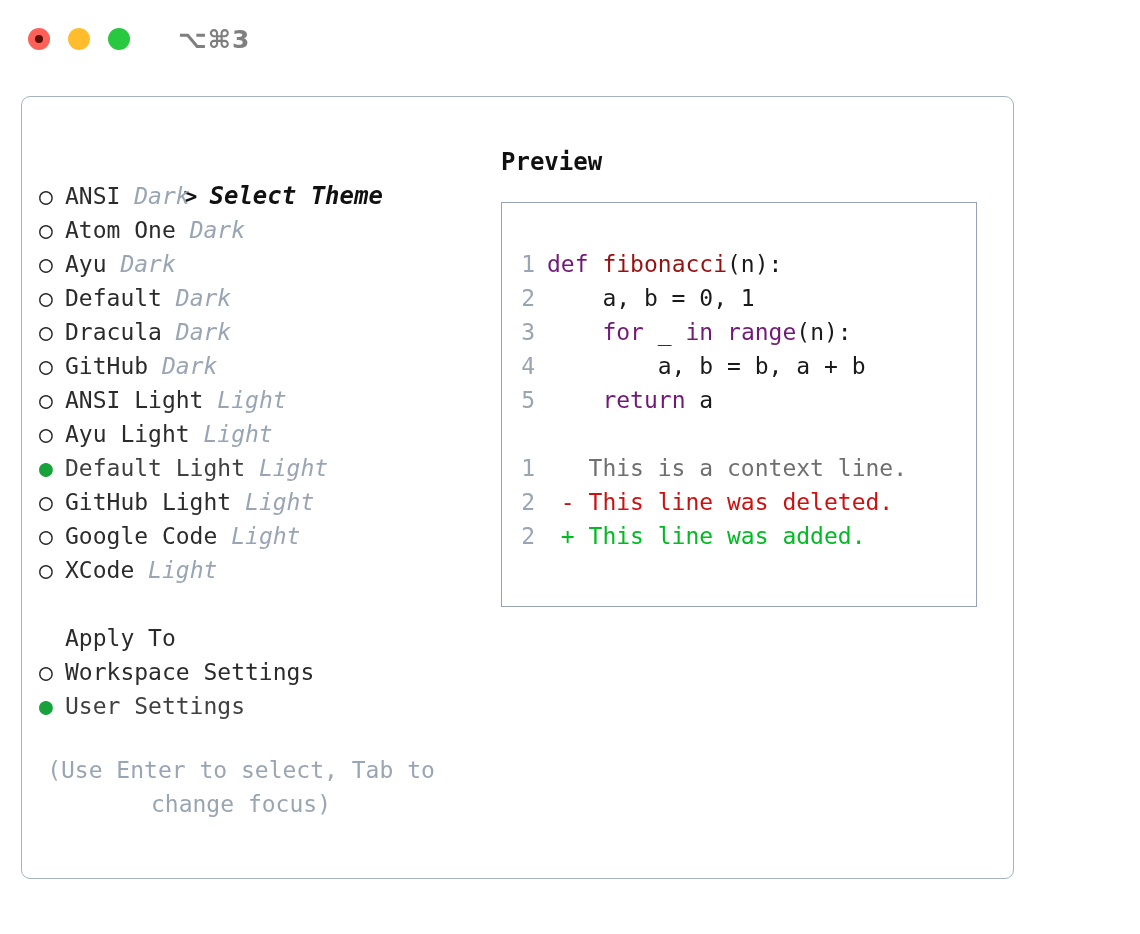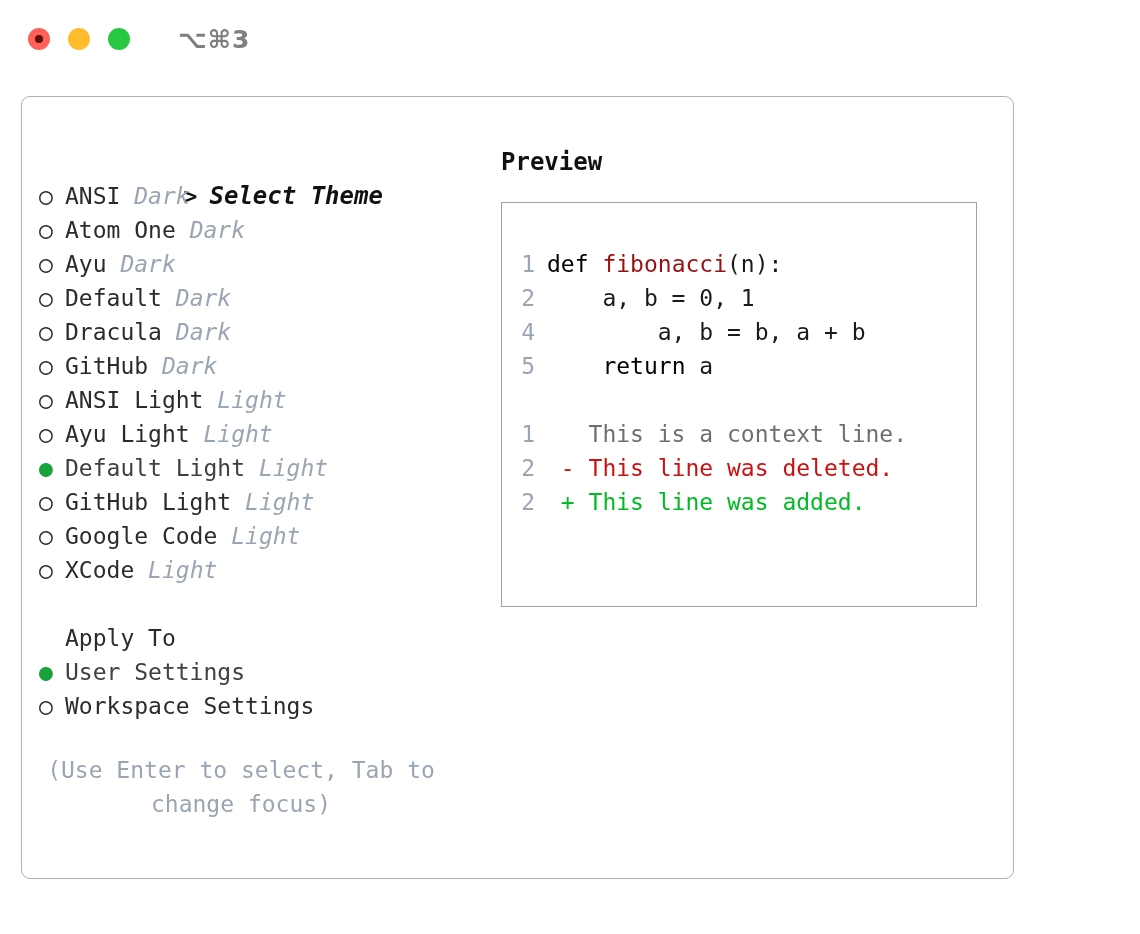--- a/index.html
+++ b/index.html
@@ -184,21 +184,21 @@
     white-space: pre;
     color: #1a1a1a;
   }
   .gutter {
     color: #9aa5b4;
     display: inline-block;
     width: 16px;
     text-align: right;
     margin-right: 12px;
   }
-  .kw   { color: #000000; }
+  .kw   { color: #701a75; }
   .fn   { color: #9b0f0f; }
   .plain{ color: #1a1a1a; }
   .ctx  { color: #6f6f6f; }
   .del  { color: #cc1111; }
   .add  { color: #00bb22; }
   .code-gap { height: 34px; }
 </style>
 </head>
 <body>
 
@@ -243,37 +243,38 @@
         <div class="row"><span class="bullet unsel">○</span><span class="label">GitHub Light</span><span class="variant"> </span><span class="variant">Light</span></div>
 
         <div class="row"><span class="bullet unsel">○</span><span class="label">Google Code</span><span class="variant"> </span><span class="variant">Light</span></div>
 
         <div class="row"><span class="bullet unsel">○</span><span class="label">XCode</span><span class="variant"> </span><span class="variant">Light</span></div>
 
         <div class="spacer"></div>
 
         <div id="apply-title">Apply To</div>
 
+        <div class="row"><span class="bullet unsel">○</span><span class="label">Workspace Settings</span></div>
+
         <div class="row"><span class="bullet sel">●</span><span class="label selected">User Settings</span></div>
-
-        <div class="row"><span class="bullet unsel">○</span><span class="label">Workspace Settings</span></div>
 
         <div id="hint">(Use Enter to select, Tab to change focus)</div>
       </div>
 
       <div id="right-col">
         <div id="preview-title">Preview</div>
 
         <div id="preview-box">
           <div id="code-area">
 
             <div class="code-line"><span class="gutter">1</span><span class="kw">def </span><span class="fn">fibonacci</span><span class="plain">(n):</span></div>
 
             <div class="code-line"><span class="gutter">2</span><span class="plain">    a, b = 0, 1</span></div>
 
+            <div class="code-line"><span class="gutter">3</span><span class="plain">    </span><span class="kw">for</span><span class="plain"> _ </span><span class="kw">in</span><span class="plain"> </span><span class="kw">range</span><span class="plain">(n):</span></div>
 
             <div class="code-line"><span class="gutter">4</span><span class="plain">        a, b = b, a + b</span></div>
 
             <div class="code-line"><span class="gutter">5</span><span class="plain">    </span><span class="kw">return</span><span class="plain"> a</span></div>
 
             <div class="code-gap"></div>
 
             <div class="code-line"><span class="gutter">1</span><span class="ctx">   This is a context line.</span></div>
 
             <div class="code-line"><span class="gutter">2</span><span class="del"> - This line was deleted.</span></div>

